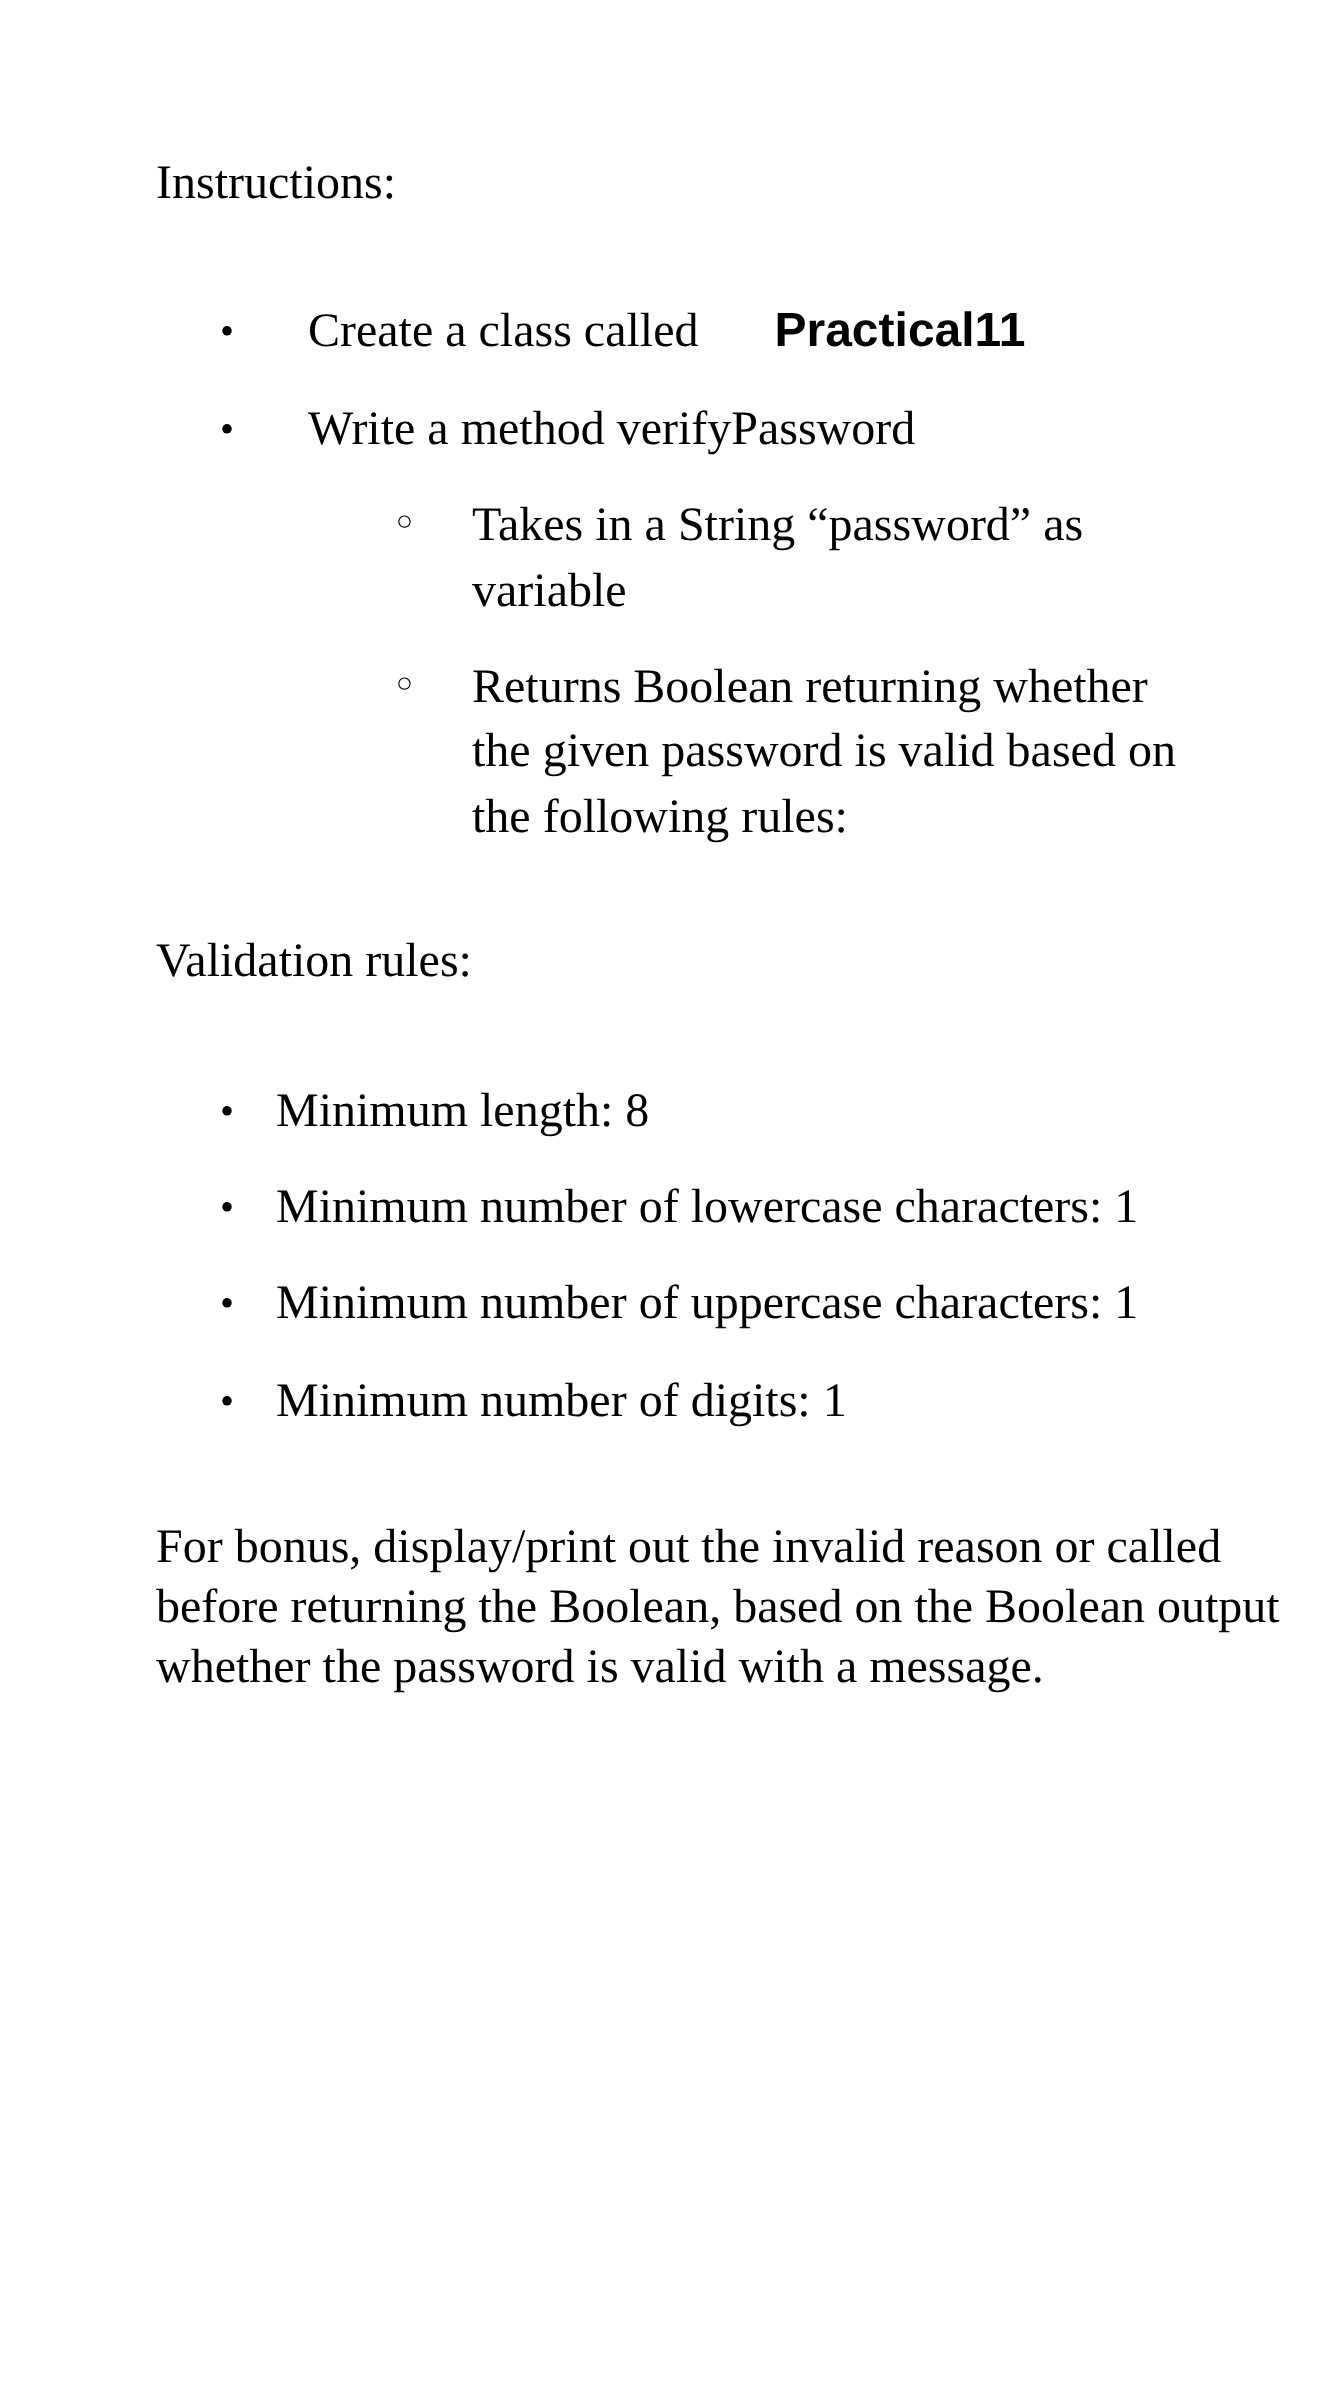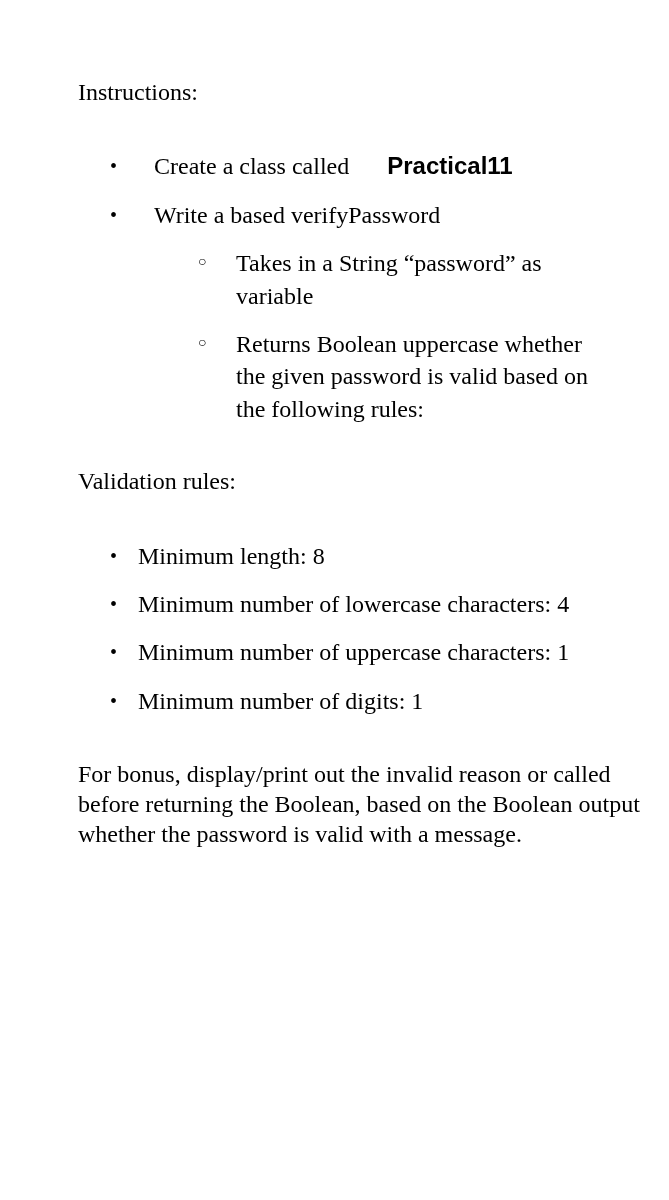--- a/index.html
+++ b/index.html
@@ -76,30 +76,30 @@
 </head>
 <body>
 
 <div class="heading">Instructions:</div>
 
 <ul class="main-list">
   <li>
     <span>Create a class called </span><span class="bold-sans">Practical11</span>
   </li>
   <li>
-    <span>Write a based verifyPassword</span>
+    <span>Write a method verifyPassword</span>
     <ul class="sub-list">
       <li>Takes in a String “password” as variable</li>
-      <li>Returns Boolean uppercase whether the given password is valid based on the following rules:</li>
+      <li>Returns Boolean returning whether the given password is valid based on the following rules:</li>
     </ul>
   </li>
 </ul>
 
 <div class="heading-2">Validation rules:</div>
 
 <ul class="main-list rules-list">
   <li>Minimum length: 8</li>
-  <li>Minimum number of lowercase characters: 4</li>
+  <li>Minimum number of lowercase characters: 1</li>
   <li>Minimum number of uppercase characters: 1</li>
   <li>Minimum number of digits: 1</li>
 </ul>
 
 <div class="bonus">For bonus, display/print out the invalid reason or called before returning the Boolean, based on the Boolean output whether the password is valid with a message.</div>
 
 </body></html>

